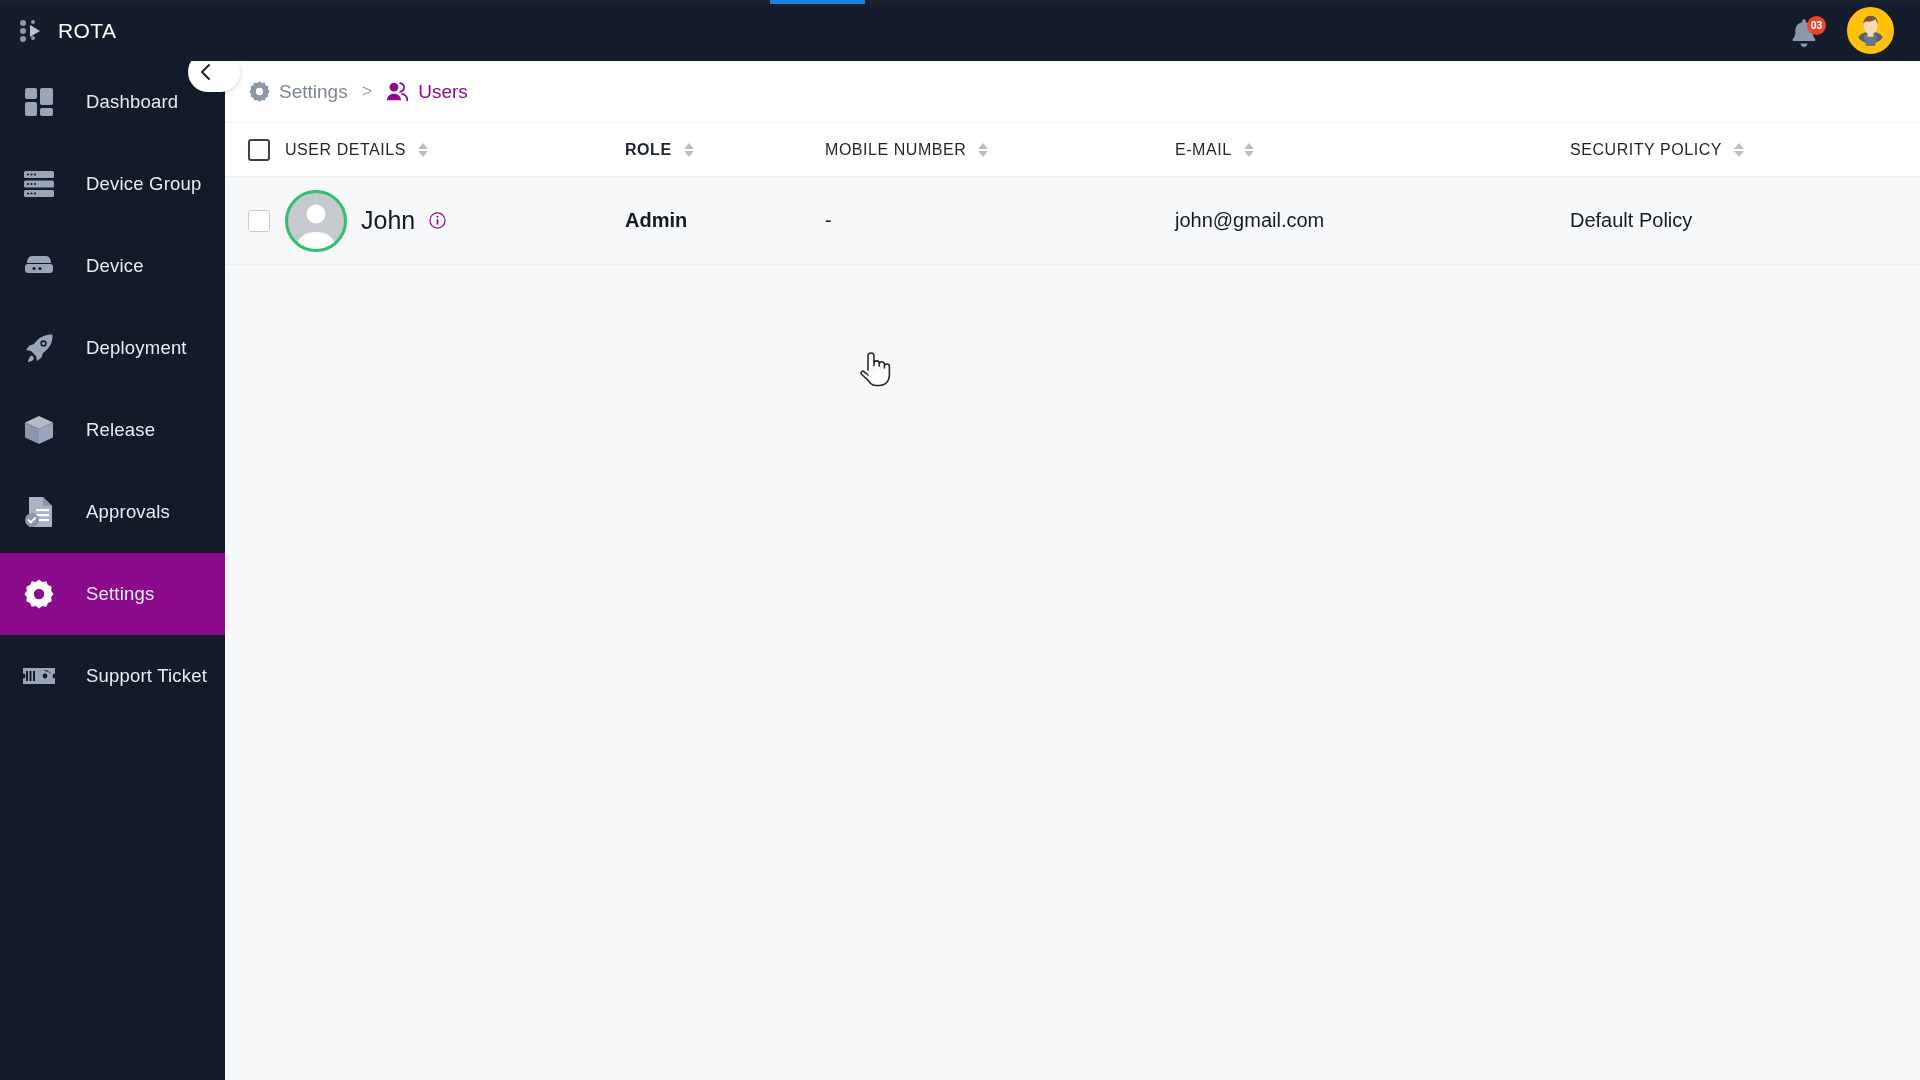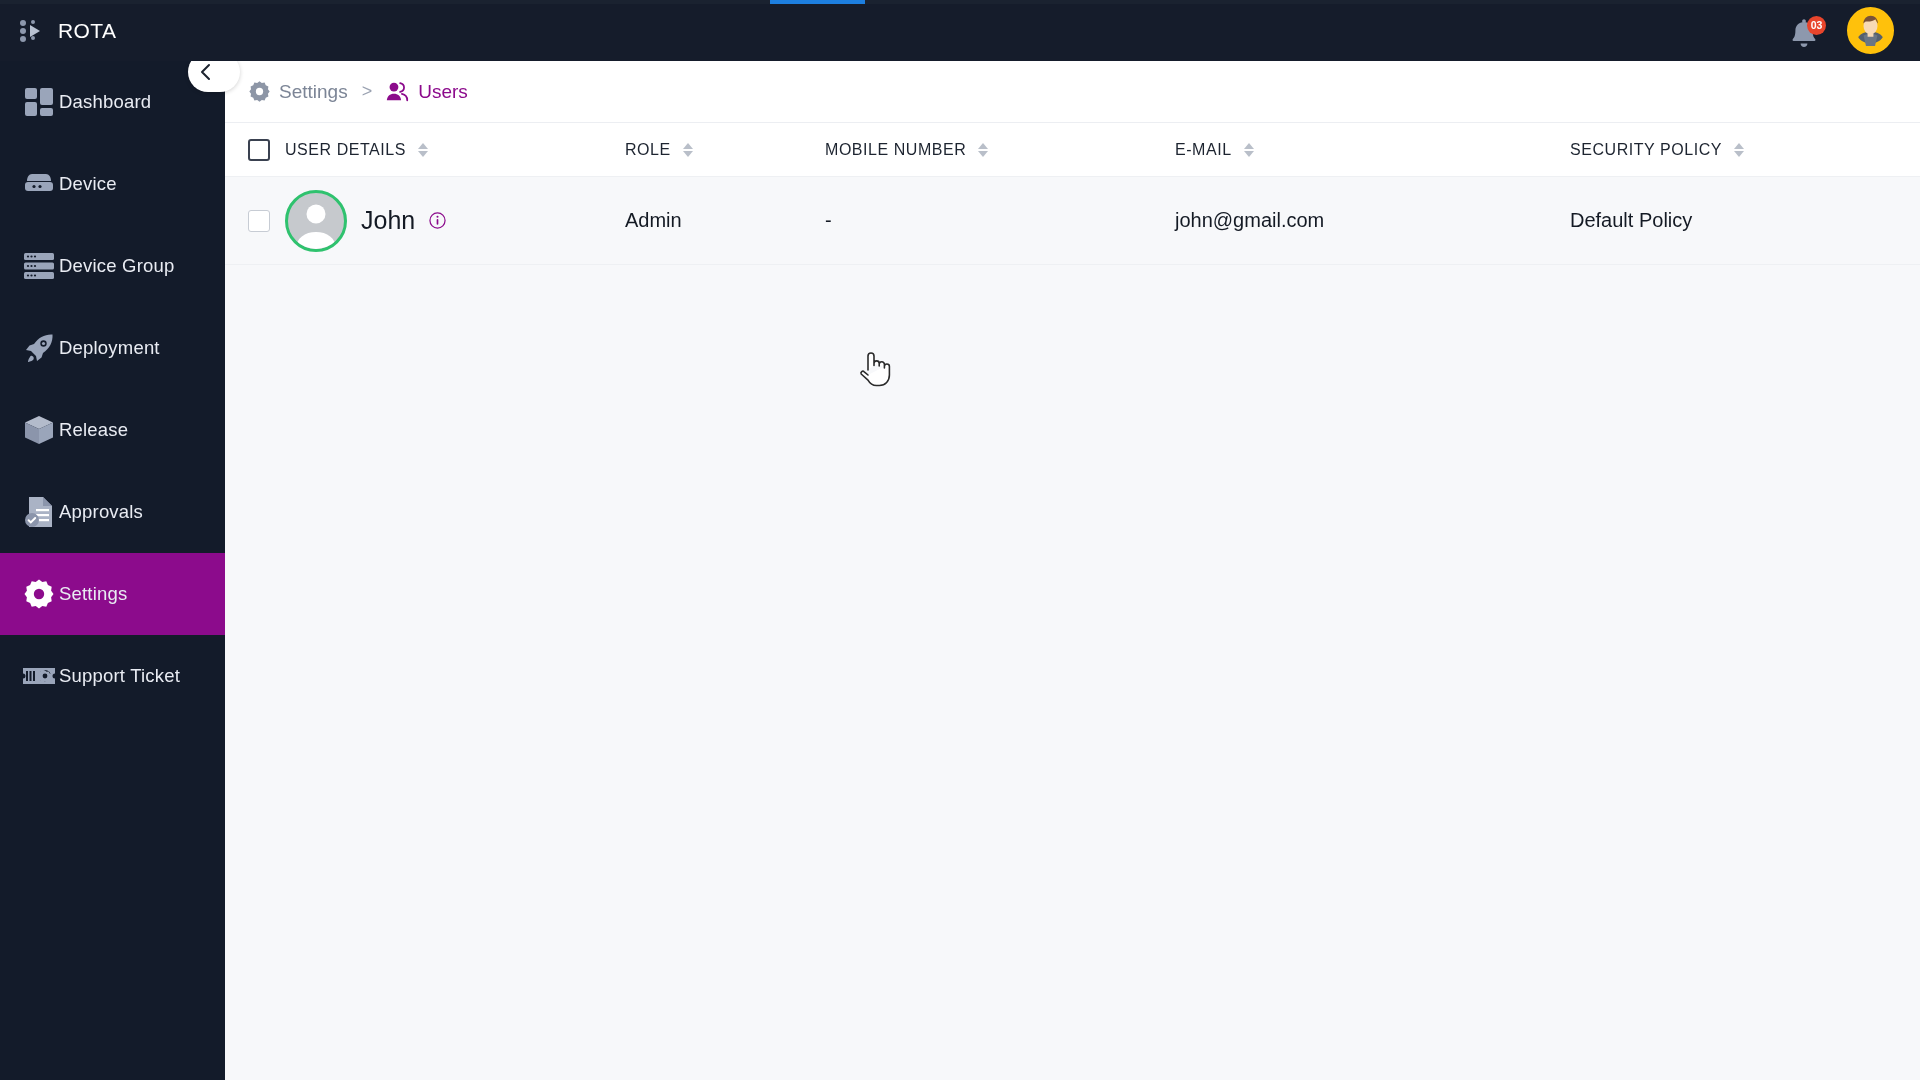--- a/index.html
+++ b/index.html
@@ -65,21 +65,21 @@
     background:#ffc10b; overflow:hidden; position:relative; cursor:pointer;
     border:2px solid #ffc10b;
   }
 
   
   #sidebar{
     position:absolute; left:0; top:61px; width:225px; height:1019px;
     background:#131b2a; z-index:40;
   }
   .nav-item{
-    height:82px; display:flex; align-items:center; gap:3px;
+    height:82px; display:flex; align-items:center; gap:30px;
     padding-left:22px; cursor:pointer; color:#e9ecf3;
     font-size:18.5px; letter-spacing:.2px;
   }
   .nav-item.active{ background:#8c0b8c; }
   .nav-icon{ width:34px; height:34px; display:flex; align-items:center; justify-content:center; flex:0 0 34px; }
 
   #collapse-btn{
     position:absolute; left:188px; top:52px; width:52px; height:40px;
     background:#ffffff; border-radius:24px;
     display:flex; align-items:center; justify-content:flex-start;
@@ -148,21 +148,21 @@
   .t-row{ display:flex; align-items:center; }
   #t-head{
     height:54px; background:#ffffff;
     border-bottom:1px solid #eef0f3;
   }
   #t-body .t-row{
     height:88px; background:#f7f8fa; border-bottom:1px solid #eef0f3;
   }
   .c-check{ width:60px; display:flex; justify-content:center; flex:0 0 60px; padding-left:8px;}
   .c-user{ flex:0 0 340px; }
-  .c-role{ flex:0 0 200px; }
+  .c-role{ flex:0 0 200px;font-weight:bold; }
   .c-mobile{ flex:0 0 350px; }
   .c-email{ flex:0 0 395px; }
   .c-policy{ flex:1 1 auto; }
   .th{
     display:flex; align-items:center; gap:12px;
     font-size:16px; letter-spacing:.55px; color:#1d2430;
     font-family:"Liberation Sans Narrow","Liberation Sans",sans-serif;
     cursor:pointer;
   }
   .sort-ico{ display:flex; flex-direction:column; gap:2px; }
@@ -241,32 +241,20 @@
   <div class="nav-item">
     <span class="nav-icon">
       <svg width="30" height="30" viewBox="0 0 30 30">
         <rect x="1" y="1" width="12" height="11" rx="2" fill="#9aa5ba"></rect>
         <rect x="16" y="1" width="13" height="17" rx="2" fill="#9aa5ba"></rect>
         <rect x="1" y="15" width="12" height="14" rx="2" fill="#9aa5ba"></rect>
         <rect x="16" y="21" width="13" height="8" rx="2" fill="#9aa5ba"></rect>
       </svg>
     </span>
     <span>Dashboard</span>
-  </div>
-
-  <div class="nav-item">
-    <span class="nav-icon">
-      <svg width="32" height="26" viewBox="0 0 32 26">
-        <path d="M4 10C4 6 6 3 9 3h14c3 0 5 3 5 7z" fill="#9aa5ba"></path>
-        <rect x="2" y="11" width="28" height="9" rx="3" fill="#9aa5ba"></rect>
-        <circle cx="11" cy="15.5" r="1.6" fill="#131b2a"></circle>
-        <circle cx="17" cy="15.5" r="1.6" fill="#131b2a"></circle>
-      </svg>
-    </span>
-    <span>Device</span>
   </div>
 
   <div class="nav-item">
     <span class="nav-icon">
       <svg width="32" height="28" viewBox="0 0 32 28">
         <rect x="1" y="1" width="30" height="7" rx="1.5" fill="#9aa5ba"></rect>
         <rect x="1" y="10.5" width="30" height="7" rx="1.5" fill="#9aa5ba"></rect>
         <rect x="1" y="20" width="30" height="7" rx="1.5" fill="#9aa5ba"></rect>
         <circle cx="5" cy="4.5" r="1.1" fill="#131b2a"></circle>
           <circle cx="8.5" cy="4.5" r="1.1" fill="#131b2a"></circle>
@@ -277,20 +265,32 @@
         <circle cx="5" cy="23.5" r="1.1" fill="#131b2a"></circle>
           <circle cx="8.5" cy="23.5" r="1.1" fill="#131b2a"></circle>
           <circle cx="12" cy="23.5" r="1.1" fill="#131b2a"></circle>
       </svg>
     </span>
     <span>Device Group</span>
   </div>
 
   <div class="nav-item">
     <span class="nav-icon">
+      <svg width="32" height="26" viewBox="0 0 32 26">
+        <path d="M4 10C4 6 6 3 9 3h14c3 0 5 3 5 7z" fill="#9aa5ba"></path>
+        <rect x="2" y="11" width="28" height="9" rx="3" fill="#9aa5ba"></rect>
+        <circle cx="11" cy="15.5" r="1.6" fill="#131b2a"></circle>
+        <circle cx="17" cy="15.5" r="1.6" fill="#131b2a"></circle>
+      </svg>
+    </span>
+    <span>Device</span>
+  </div>
+
+  <div class="nav-item">
+    <span class="nav-icon">
       <svg width="32" height="32" viewBox="0 0 32 32">
         <path d="M29.5 2.5C22 2 15.5 5.5 11 12l-4.5 1.5L3 18l5 1 5 5 1 5 4.5-3.5 1.5-4.5c6.5-4.5 10-11 9.5-18.5z" fill="#9aa5ba"></path>
         <circle cx="20.5" cy="11.5" r="3.2" fill="#131b2a"></circle>
         <circle cx="20.5" cy="11.5" r="1.6" fill="#9aa5ba"></circle>
         <path d="M7 25c-1.6 1.6-2 5-2 5s3.4-.4 5-2c1-1 1-2.6 0-3.6s-2.6-1-3 .6z" fill="#9aa5ba"></path>
       </svg>
     </span>
     <span>Deployment</span>
   </div>
 

